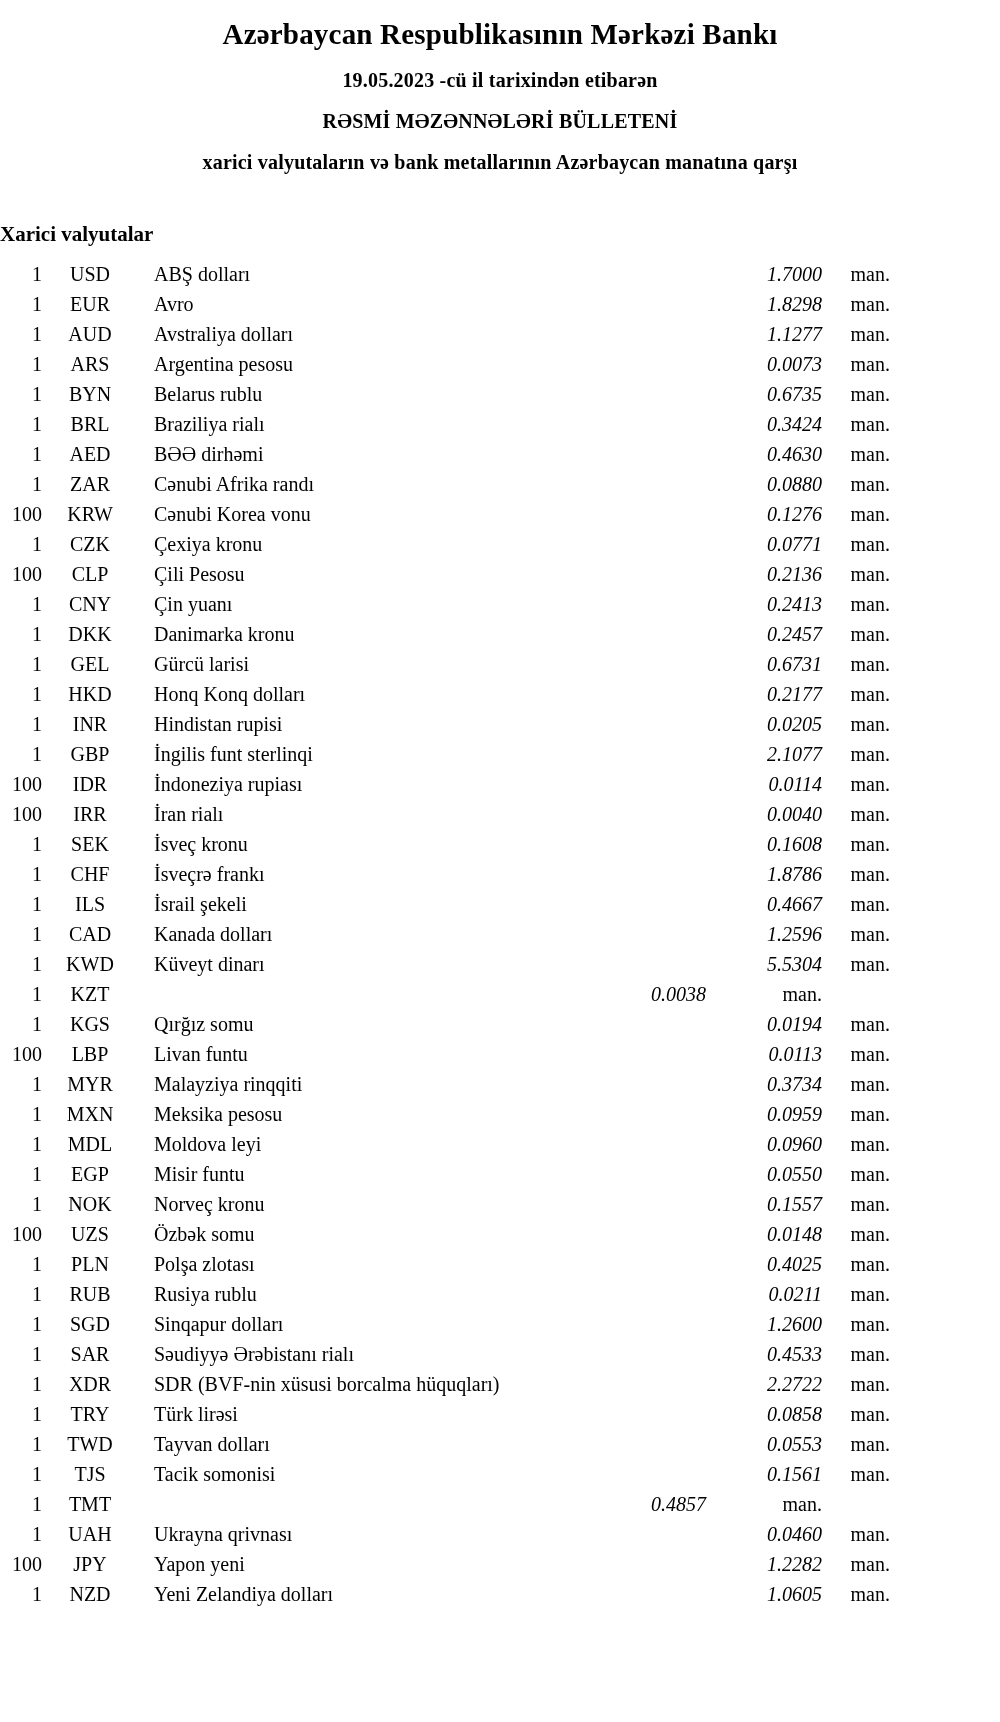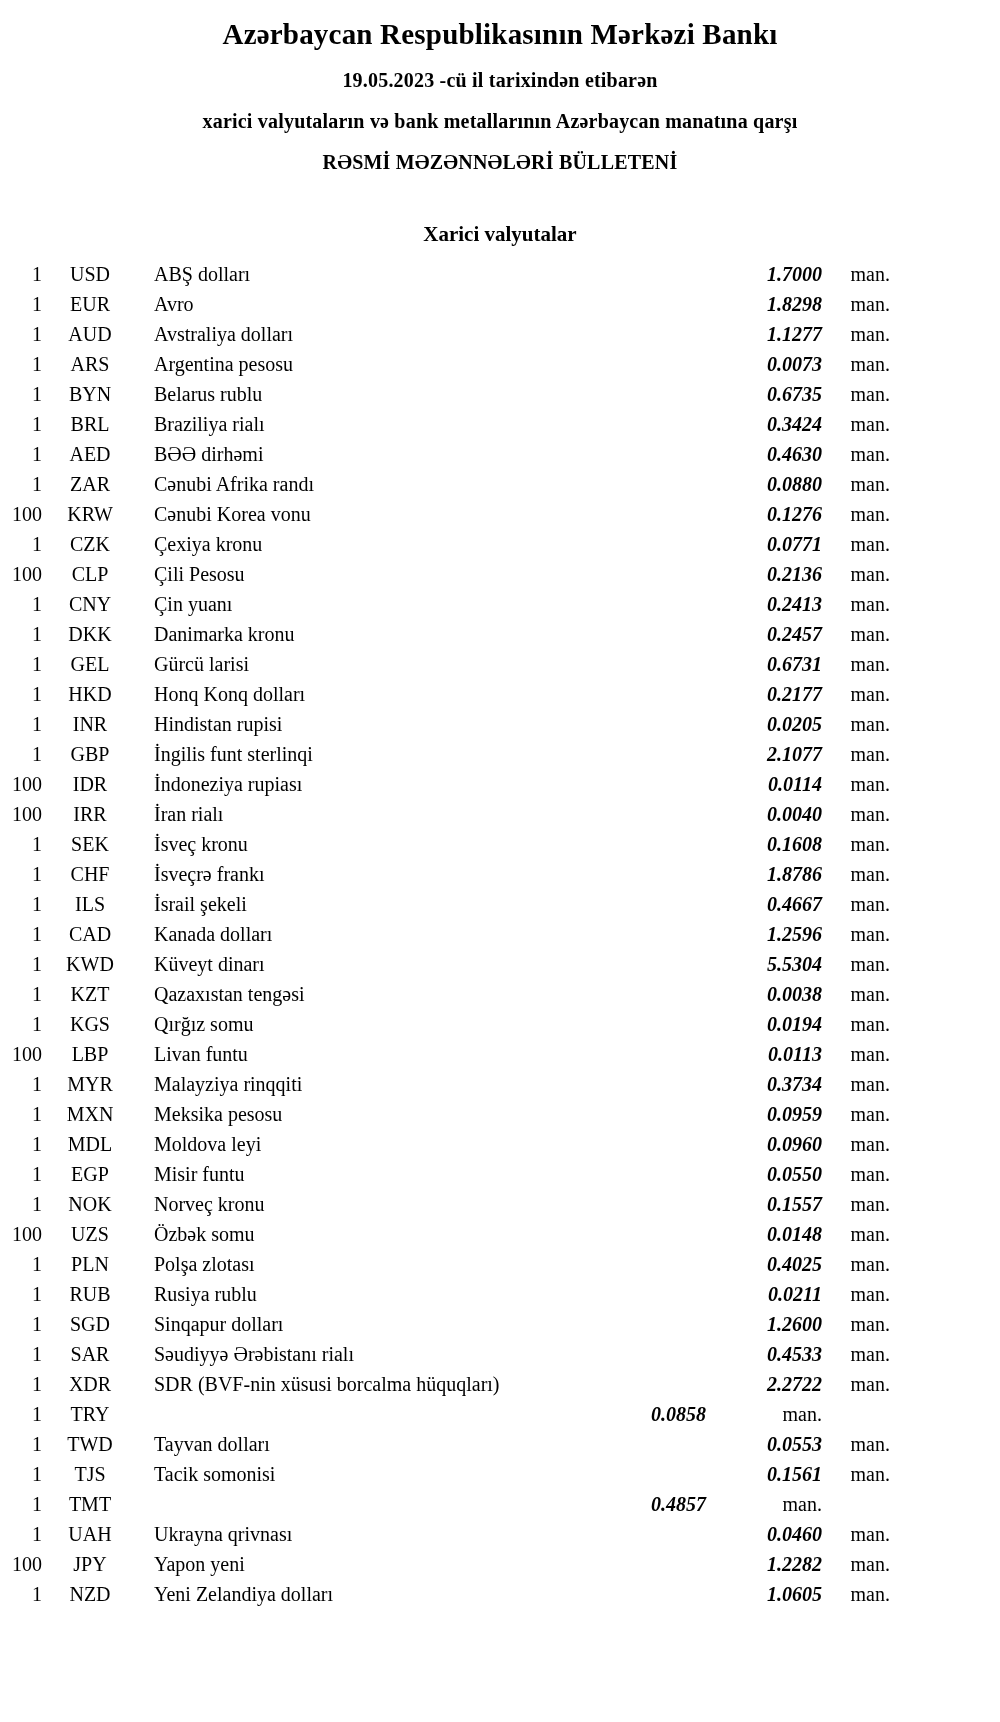--- a/index.html
+++ b/index.html
@@ -29,21 +29,20 @@
     margin: 8px 0 12px 0;
     letter-spacing: 0.2px;
   }
   .sub {
     font-size: 20px;
     font-weight: bold;
     margin: 18px 0;
     letter-spacing: 0.2px;
   }
   .section-title {
-    text-align: center;
     font-size: 21px;
     font-weight: bold;
     margin: 48px 0 12px 0;
   }
   .table {
     width: 884px;
     margin-left: 6px;
   }
   .row {
     display: grid;
@@ -60,36 +59,36 @@
     text-align: center;
   }
   .name {
     text-align: left;
     padding-left: 18px;
     white-space: nowrap;
     overflow: hidden;
   }
   .rate {
     text-align: right;
-    font-weight: bold;
+    font-weight: normal;
     font-style: italic;
   }
   .unit {
     text-align: right;
   }
 </style>
 </head>
 <body>
 
 <div class="page">
   <header>
     <h1 class="bank-title">Azərbaycan Respublikasının Mərkəzi Bankı</h1>
     <div class="sub">19.05.2023 -cü il tarixindən etibarən</div>
+    <div class="sub">RƏSMİ MƏZƏNNƏLƏRİ BÜLLETENİ</div>
     <div class="sub">xarici valyutaların və bank metallarının Azərbaycan manatına qarşı</div>
-    <div class="sub">RƏSMİ MƏZƏNNƏLƏRİ BÜLLETENİ</div>
   </header>
 
   <h2 class="section-title">Xarici valyutalar</h2>
 
   <div class="table">
   <div class="row">
     <span class="qty">1</span>
     <span class="code">USD</span>
     <span class="name">ABŞ dolları</span>
     <span class="rate">1.7000</span>
@@ -276,21 +275,20 @@
     <span class="qty">1</span>
     <span class="code">KWD</span>
     <span class="name">Küveyt dinarı</span>
     <span class="rate">5.5304</span>
     <span class="unit">man.</span>
   </div>
 
   <div class="row">
     <span class="qty">1</span>
     <span class="code">KZT</span>
-    <span class="name">Qazaxıstan tengəsi</span>
     <span class="rate">0.0038</span>
     <span class="unit">man.</span>
   </div>
 
   <div class="row">
     <span class="qty">1</span>
     <span class="code">KGS</span>
     <span class="name">Qırğız somu</span>
     <span class="rate">0.0194</span>
     <span class="unit">man.</span>
@@ -388,20 +386,21 @@
     <span class="qty">1</span>
     <span class="code">XDR</span>
     <span class="name">SDR (BVF-nin xüsusi borcalma hüquqları)</span>
     <span class="rate">2.2722</span>
     <span class="unit">man.</span>
   </div>
 
   <div class="row">
     <span class="qty">1</span>
     <span class="code">TRY</span>
+    <span class="name">Türk lirəsi</span>
     <span class="rate">0.0858</span>
     <span class="unit">man.</span>
   </div>
 
   <div class="row">
     <span class="qty">1</span>
     <span class="code">TWD</span>
     <span class="name">Tayvan dolları</span>
     <span class="rate">0.0553</span>
     <span class="unit">man.</span>

